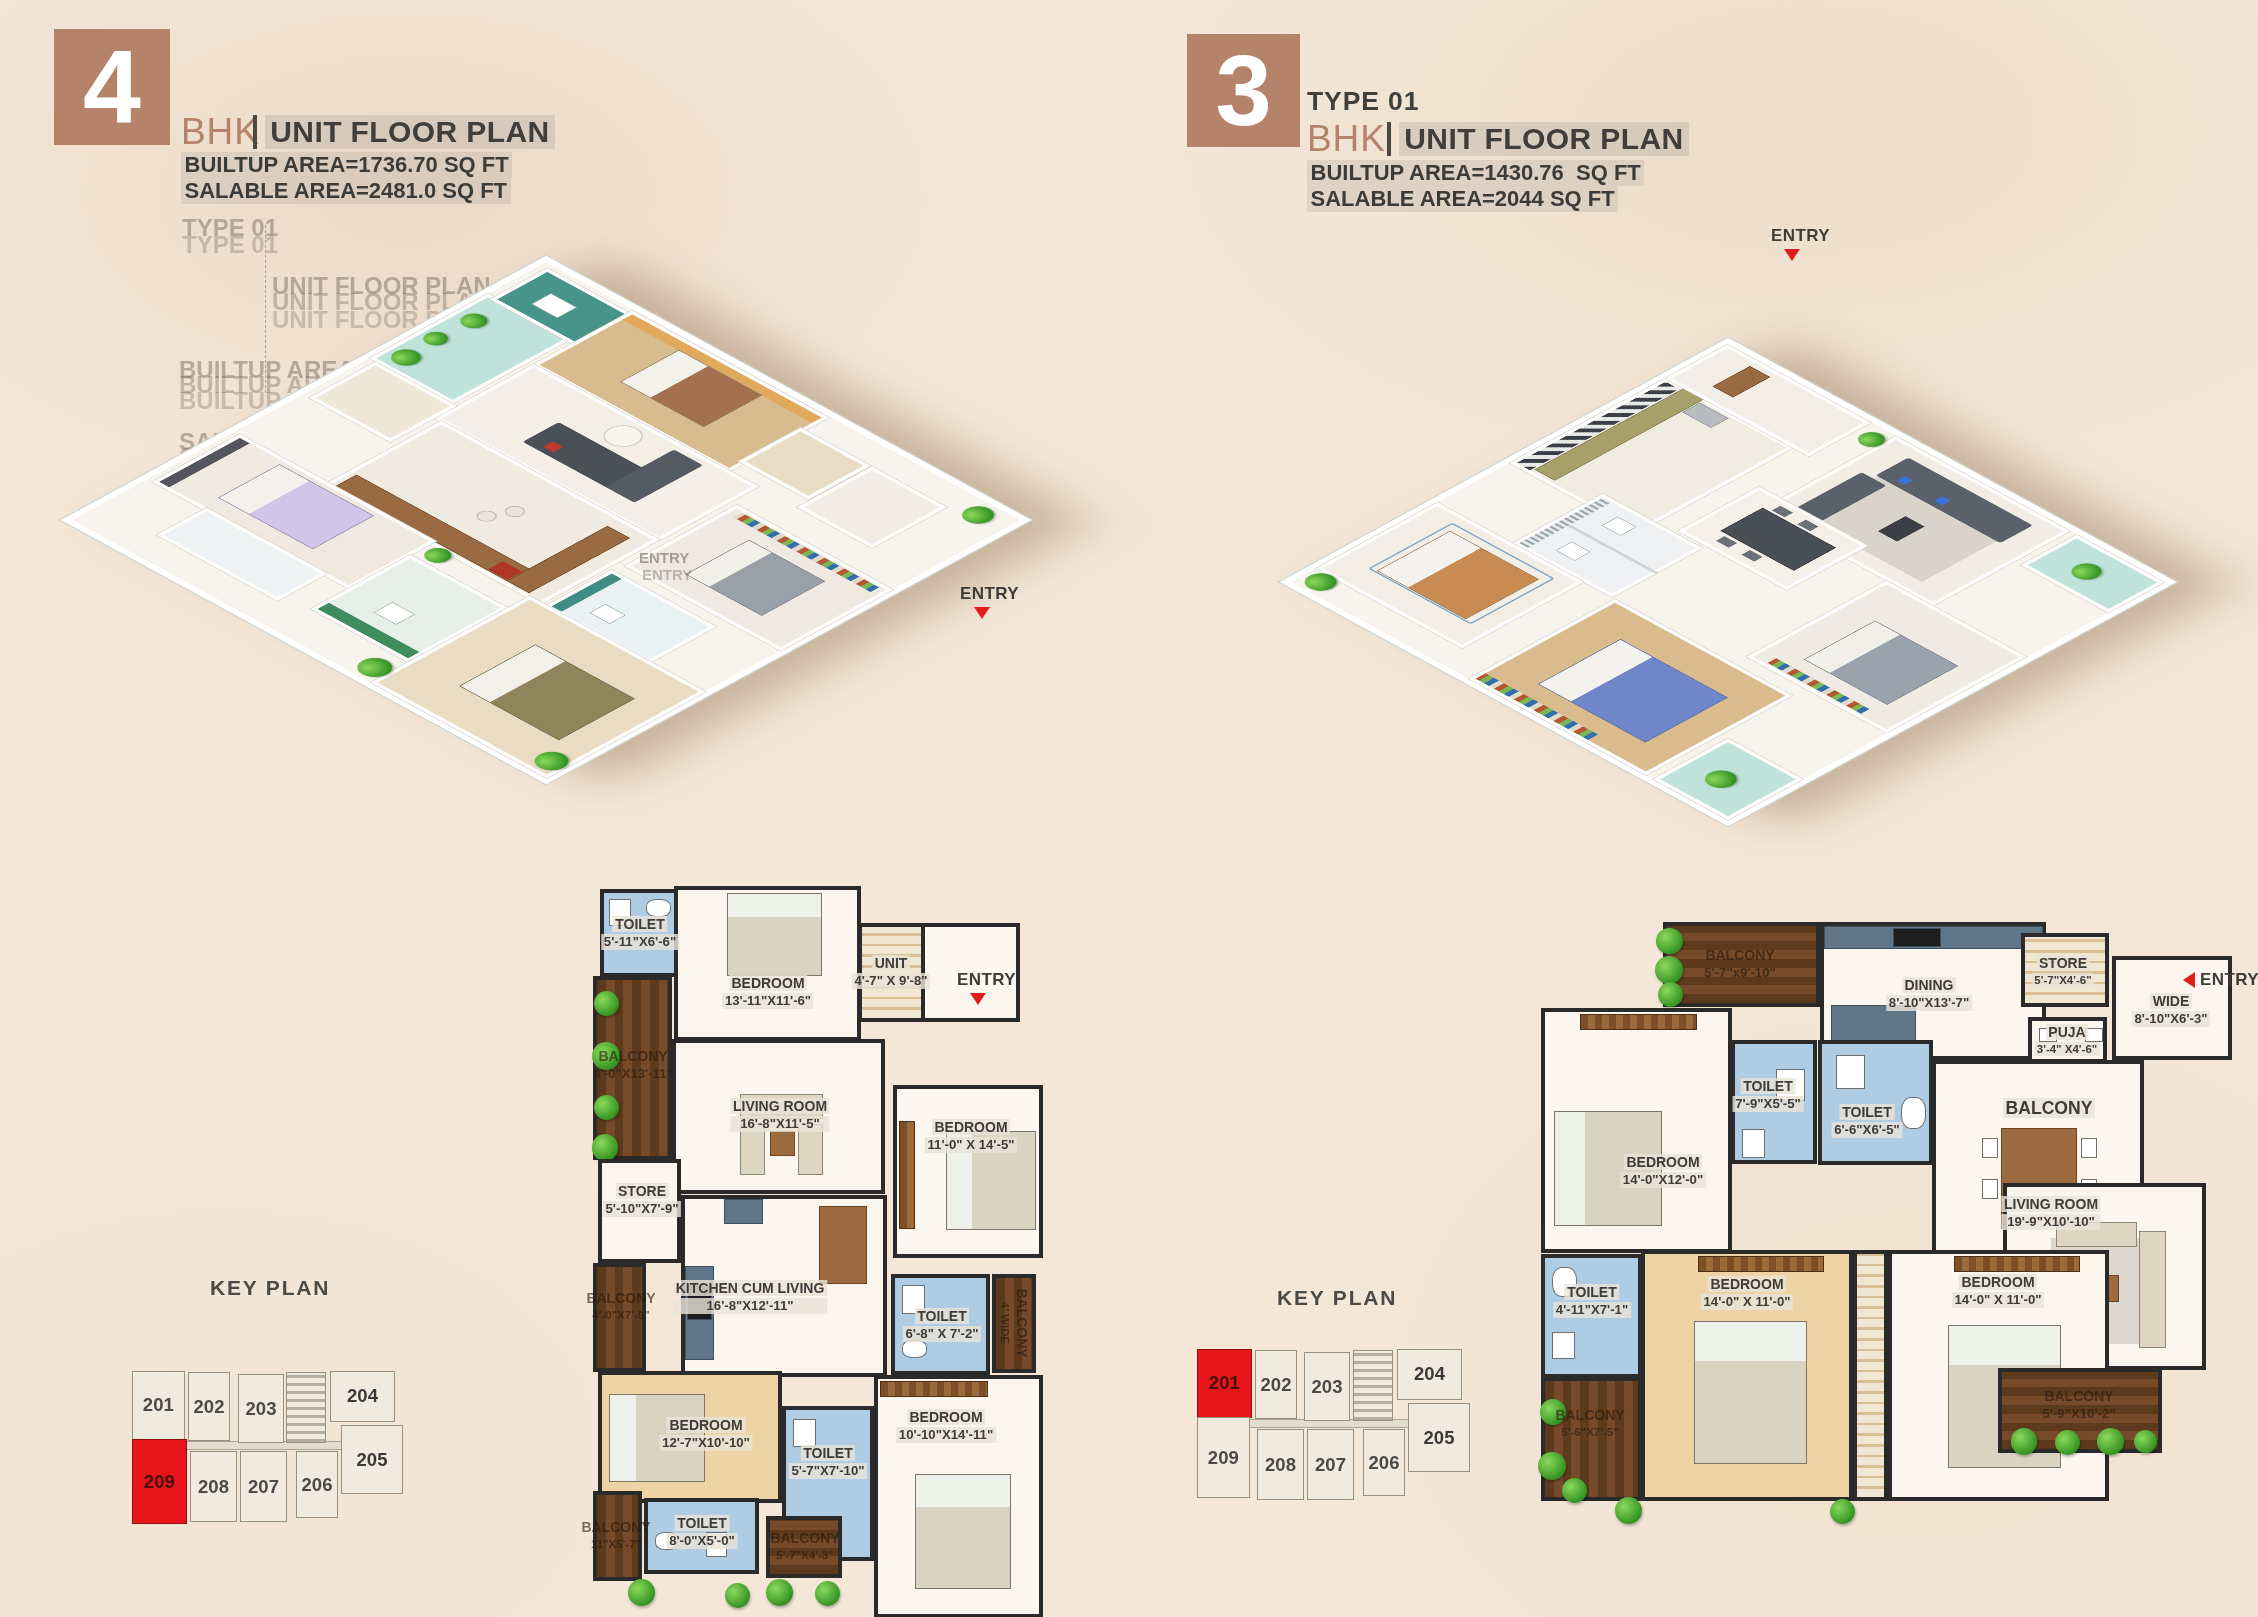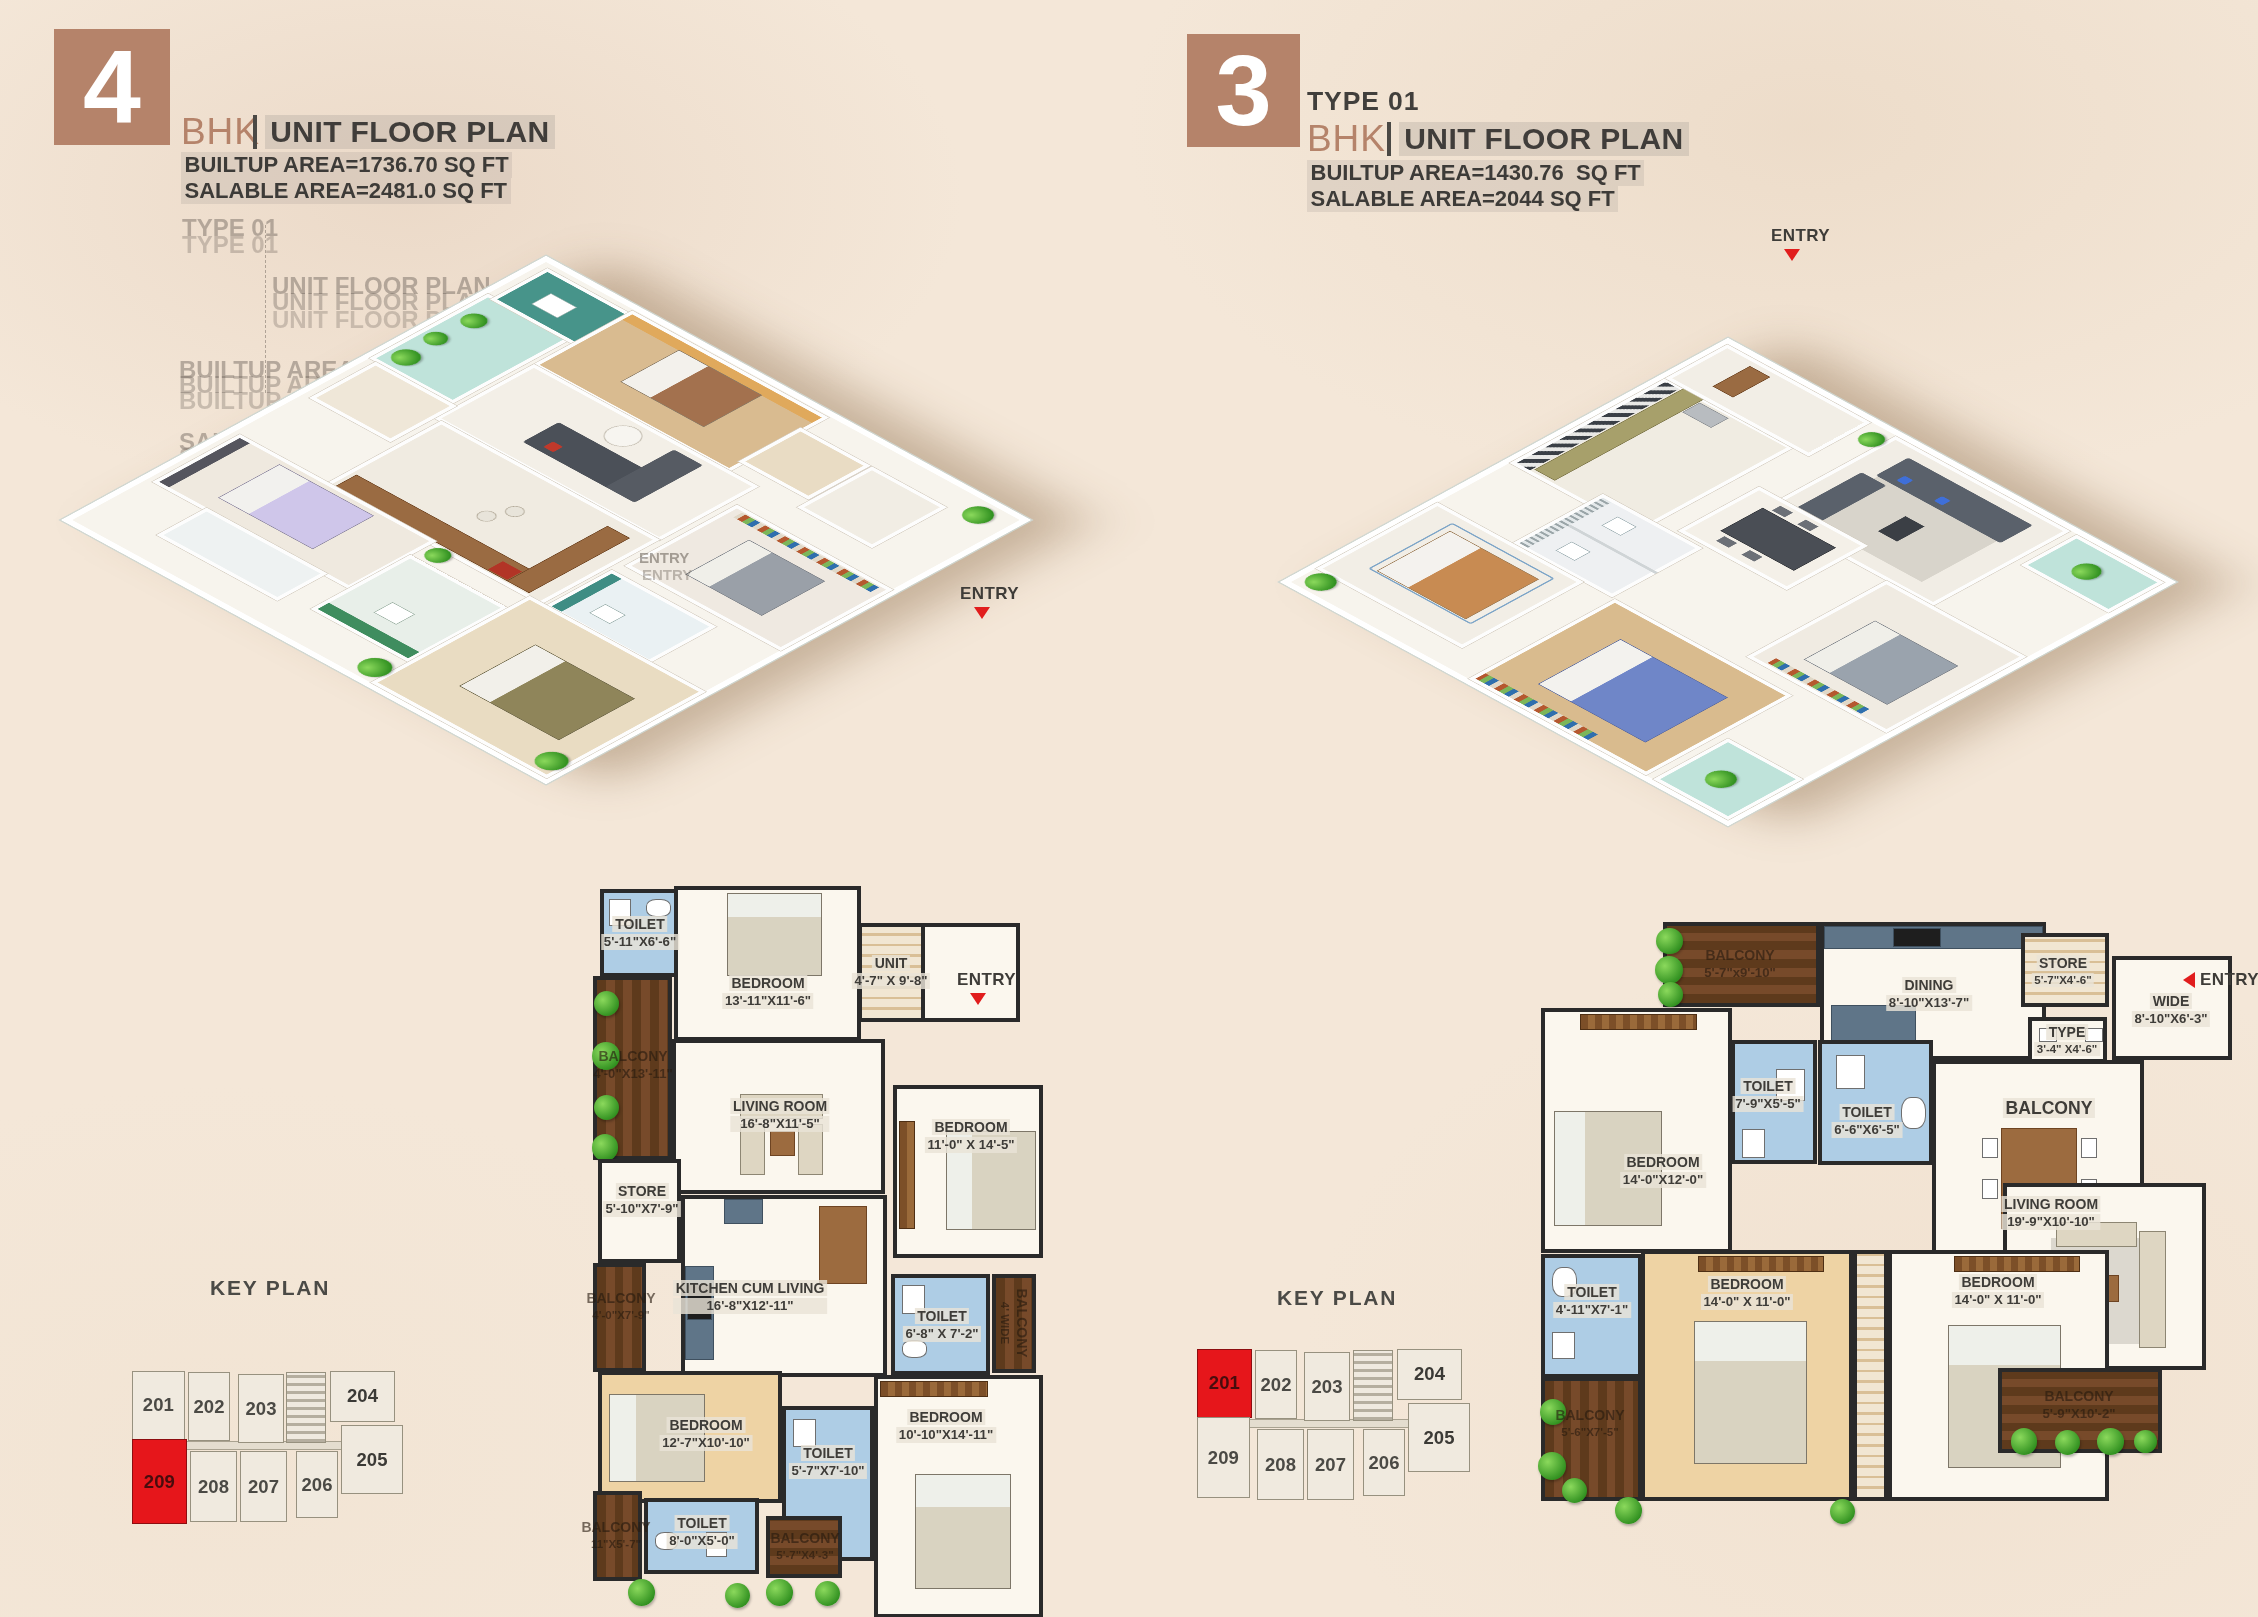--- a/index.html
+++ b/index.html
@@ -427,21 +427,21 @@
       <div class="plant" style="left:95px;top:56px;width:26.5px;height:26.5px;"></div>
       <div class="plant" style="left:132px;top:58px;width:23px;height:23px;"></div>
     </div>
     <div class="plant" style="left:76px;top:575px;width:26.5px;height:26.5px;"></div>
     <div class="plant" style="left:291px;top:577px;width:25px;height:25px;"></div>
 
     <div class="plbl dk" style="left:201px;top:42px;"><span>BALCONY</span><span class="dm">5'-7"x9'-10"</span></div>
     <div class="plbl" style="left:390px;top:72px;"><span>DINING</span><span class="dm">8'-10"X13'-7"</span></div>
     <div class="plbl sm" style="left:524px;top:49px;"><span>STORE</span><span class="dm">5'-7"X4'-6"</span></div>
     <div class="plbl" style="left:632px;top:88px;"><span>WIDE</span><span class="dm">8'-10"X6'-3"</span></div>
-    <div class="plbl sm" style="left:528px;top:118px;"><span>TYPE</span><span class="dm">3'-4" X4'-6"</span></div>
+    <div class="plbl sm" style="left:528px;top:118px;"><span>PUJA</span><span class="dm">3'-4" X4'-6"</span></div>
     <div class="plbl" style="left:229px;top:173px;"><span>TOILET</span><span class="dm">7'-9"X5'-5"</span></div>
     <div class="plbl" style="left:328px;top:199px;"><span>TOILET</span><span class="dm">6'-6"X6'-5"</span></div>
     <div class="plbl" style="left:510px;top:187px;font-size:17.6px;"><span>BALCONY</span></div>
     <div class="plbl" style="left:124px;top:249px;"><span>BEDROOM</span><span class="dm">14'-0"X12'-0"</span></div>
     <div class="plbl" style="left:512px;top:291px;"><span>LIVING ROOM</span><span class="dm">19'-9"X10'-10"</span></div>
     <div class="plbl" style="left:53px;top:379px;"><span>TOILET</span><span class="dm">4'-11"X7'-1"</span></div>
     <div class="plbl" style="left:208px;top:371px;"><span>BEDROOM</span><span class="dm">14'-0" X 11'-0"</span></div>
     <div class="plbl" style="left:459px;top:369px;"><span>BEDROOM</span><span class="dm">14'-0" X 11'-0"</span></div>
     <div class="plbl dk sm" style="left:51px;top:501px;"><span>BALCONY</span><span class="dm">5'-6"X7'-5"</span></div>
     <div class="plbl dk" style="left:540px;top:483px;"><span>BALCONY</span><span class="dm">5'-9"X10'-2"</span></div>

